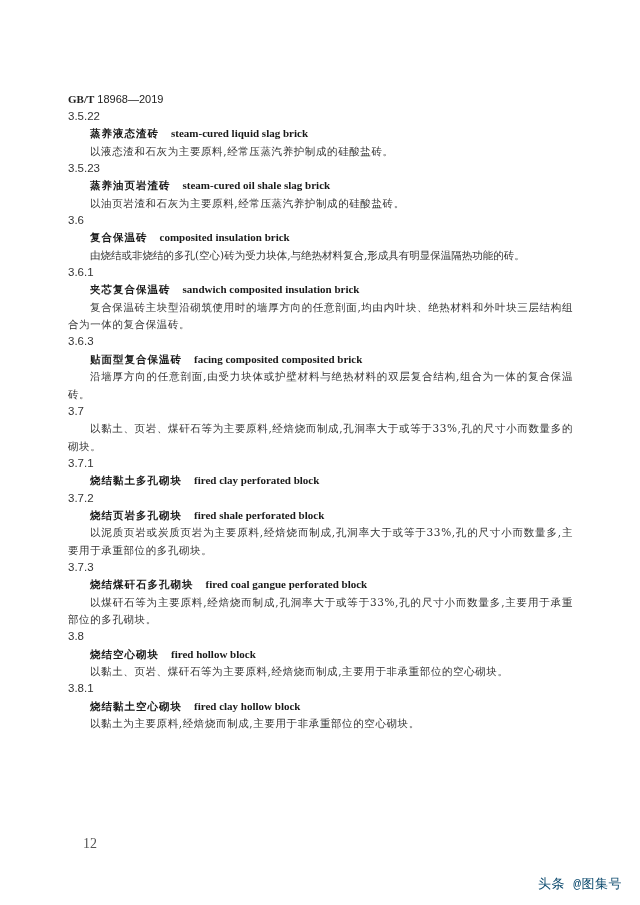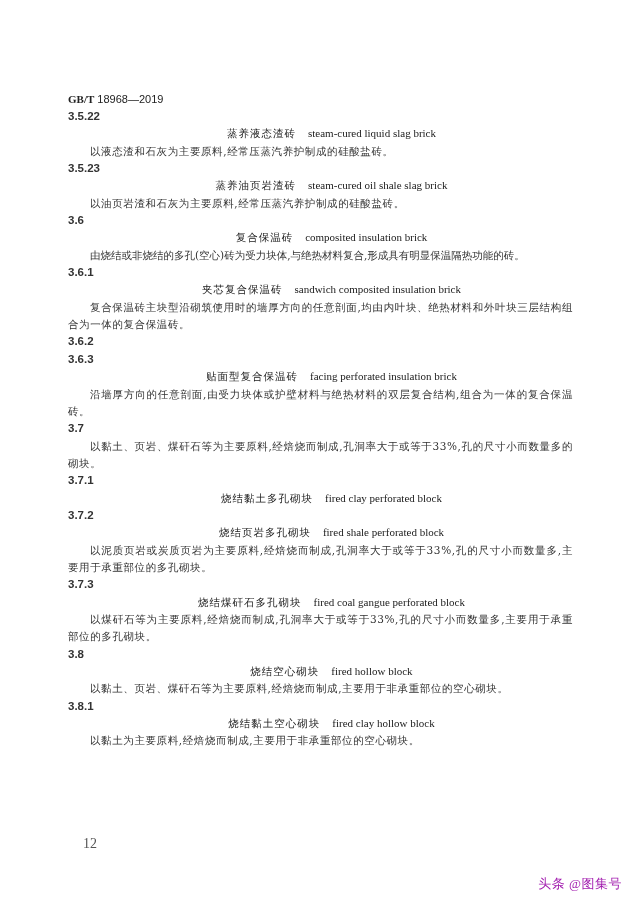--- a/index.html
+++ b/index.html
@@ -8,40 +8,40 @@
     color: #222; font-family: "DejaVu Serif", serif;
   }
   .page { position: absolute; left: 68px; top: 92px; width: 505px; }
   .std-code {
     font-family: "Liberation Sans", sans-serif; font-size: 11px; color: #222;
     height: 14px; line-height: 14px; margin-bottom: 2px;
   }
   .std-code b { font-family: "Liberation Serif", serif; font-weight: bold; }
   .num {
     font-family: "Liberation Sans", sans-serif; font-size: 11.5px; color: #333;
-    height: 17.35px; line-height: 17.35px; font-weight: bold;
+    height: 17.35px; line-height: 17.35px;
   }
   .term {
     padding-left: 22px; height: 17.35px; line-height: 17.35px; font-size: 10.5px;
-    font-weight: normal; color: #1a1a1a; white-space: nowrap; text-align: center;
+    font-weight: bold; color: #1a1a1a; white-space: nowrap;
   }
   .term .zh { font-family: "DejaVu Sans", sans-serif; letter-spacing: 1px; }
   .term .en { font-family: "Liberation Serif", serif; font-size: 11px; margin-left: 12px; }
   .def {
     font-size: 10.5px; line-height: 17.35px; color: #333; text-indent: 22px;
     font-family: "DejaVu Serif", serif; letter-spacing: 0.6px; text-align: justify;
   }
   .def.one { white-space: nowrap; }
   .pagenum {
     position: absolute; left: 83px; top: 836px; font-family: "Liberation Serif", serif;
     font-size: 14px; color: #555;
   }
   .watermark {
-    position: absolute; right: 18px; top: 875px; font-family: Liberation Serif, serif;
-    font-size: 13px; color: #a21caf; letter-spacing: 0.5px;
+    position: absolute; right: 18px; top: 875px; font-family: Liberation Mono, monospace;
+    font-size: 13px; color: #0c4a6e; letter-spacing: 0.5px;
   }
 </style>
 </head>
 <body>
 
 <div class="page">
   <div class="std-code"><b>GB/T</b> <span>18968—2019</span></div>
 
   <div>
     <div class="num">3.5.22</div>
@@ -61,26 +61,25 @@
     <div class="def one" style="letter-spacing:0;">由烧结或非烧结的多孔(空心)砖为受力块体,与绝热材料复合,形成具有明显保温隔热功能的砖。</div>
   </div>
 
   <div>
     <div class="num">3.6.1</div>
     <div class="term"><span class="zh">夹芯复合保温砖</span><span class="en">sandwich composited insulation brick</span></div>
     <div class="def">复合保温砖主块型沿砌筑使用时的墙厚方向的任意剖面,均由内叶块、绝热材料和外叶块三层结构组合为一体的复合保温砖。</div>
   </div>
 
   <div>
-    <div class="num">3.6.2</div>
   </div>
 
   <div>
     <div class="num">3.6.3</div>
-    <div class="term"><span class="zh">贴面型复合保温砖</span><span class="en">facing perforated insulation brick</span></div>
+    <div class="term"><span class="zh">贴面型复合保温砖</span><span class="en">facing composited composited brick</span></div>
     <div class="def">沿墙厚方向的任意剖面,由受力块体或护壁材料与绝热材料的双层复合结构,组合为一体的复合保温砖。</div>
   </div>
 
   <div>
     <div class="num">3.7</div>
     <div class="def">以黏土、页岩、煤矸石等为主要原料,经焙烧而制成,孔洞率大于或等于33%,孔的尺寸小而数量多的砌块。</div>
   </div>
 
   <div>
     <div class="num">3.7.1</div>

